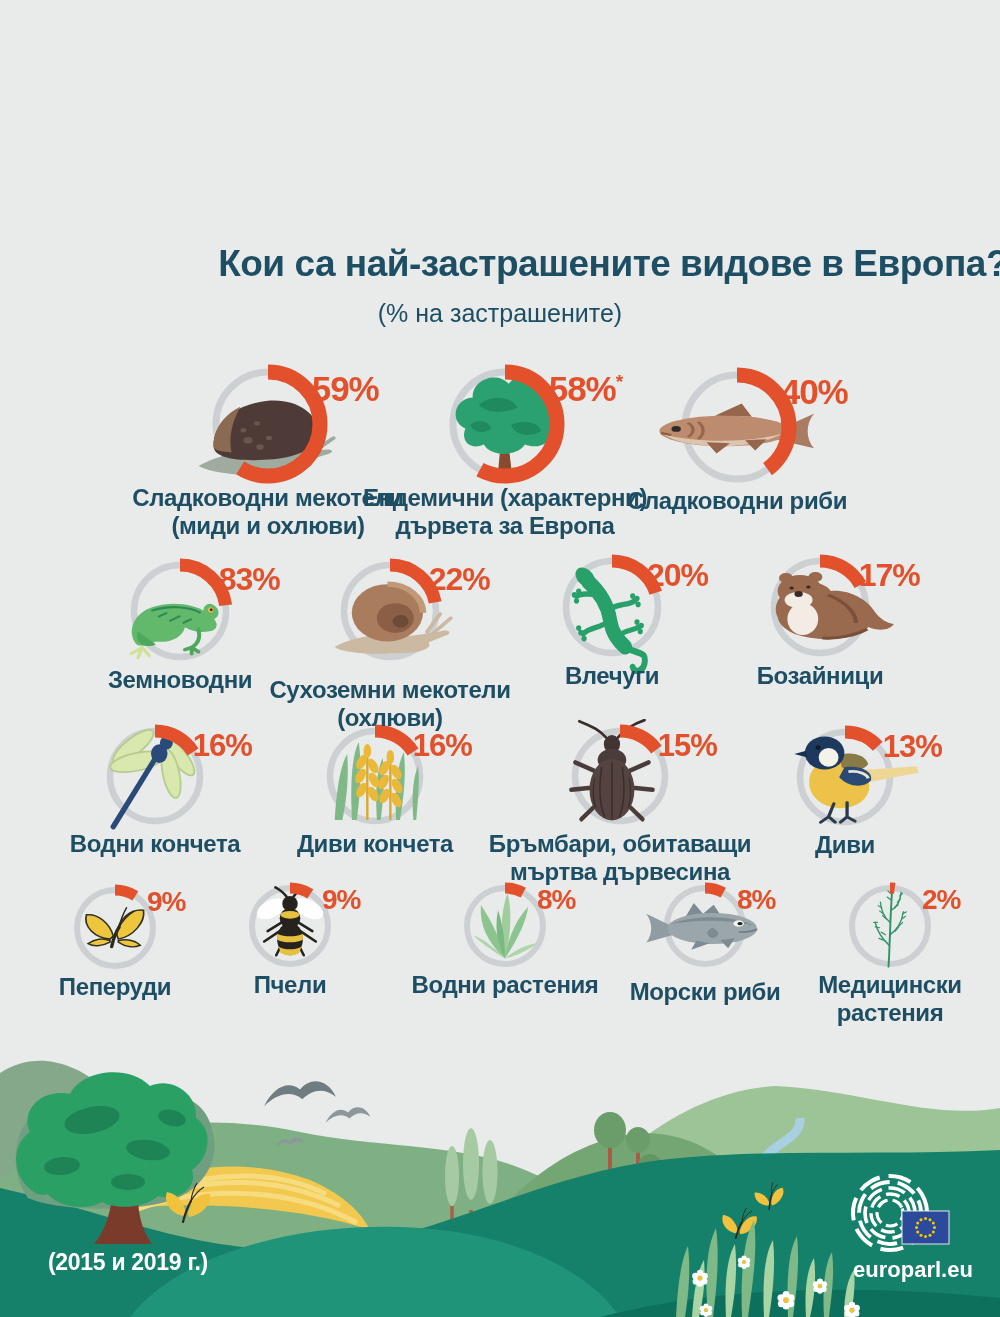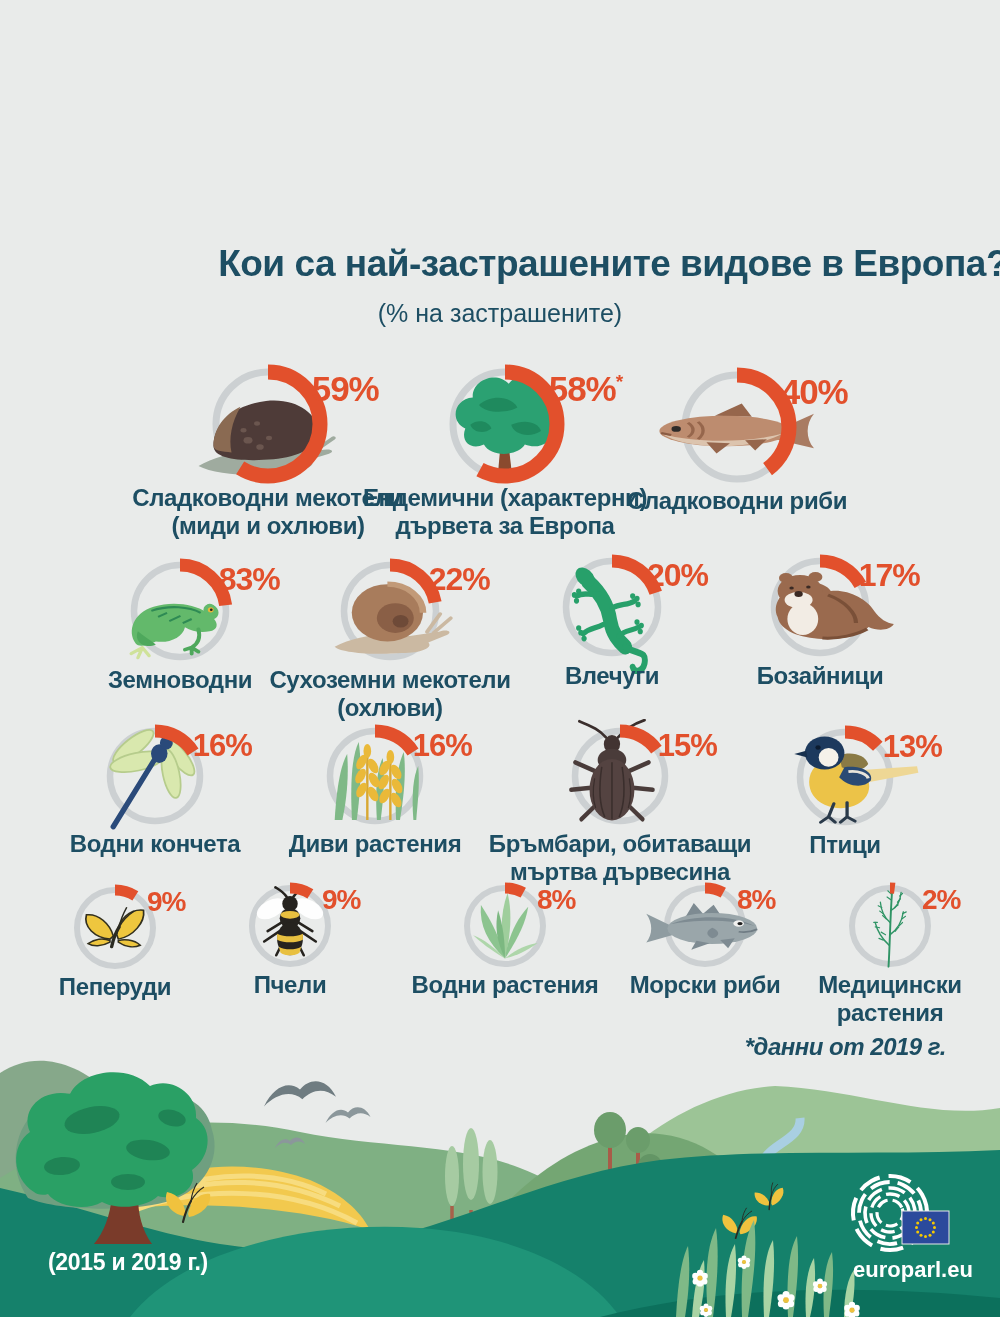--- a/index.html
+++ b/index.html
@@ -321,21 +321,21 @@
         <svg width="116" height="116" style="position: absolute; left: -58px; top: -58px; z-index: 1; overflow: visible;">
           <circle cx="58" cy="58" r="46" fill="none" stroke="#ccd0d2" stroke-width="6.5"></circle>
         </svg>
         <svg width="132" height="106" viewBox="0 0 100 100" preserveAspectRatio="none" style="position: absolute; left: -62px; top: -47px; z-index: 2; overflow: visible;">
           <use href="#sym-land-molluscs"></use>
         </svg>
         <svg width="116" height="116" style="position: absolute; left: -58px; top: -58px; z-index: 3; overflow: visible;">
           <circle cx="58" cy="58" r="46" fill="none" stroke="#e2502c" stroke-width="13" pathLength="100" stroke-dasharray="22 78" transform="rotate(-90 58 58)"></circle>
         </svg>
         <div class="pct" style="font-size: 32px; left: 38.64px; top: -49.74px;">22%</div>
-        <div class="slabel" style="top: 55px;">Сухоземни мекотели
+        <div class="slabel" style="top: 65px;">Сухоземни мекотели
 (охлюви)</div>
       </div>
       <div class="species" style="left: 612px; top: 607px;">
         <svg width="116" height="116" style="position: absolute; left: -58px; top: -58px; z-index: 1; overflow: visible;">
           <circle cx="58" cy="58" r="46" fill="none" stroke="#ccd0d2" stroke-width="6.5"></circle>
         </svg>
         <svg width="108" height="118" viewBox="0 0 100 100" preserveAspectRatio="none" style="position: absolute; left: -56px; top: -51px; z-index: 2; overflow: visible;">
           <use href="#sym-reptiles"></use>
         </svg>
         <svg width="116" height="116" style="position: absolute; left: -58px; top: -58px; z-index: 3; overflow: visible;">
@@ -374,21 +374,21 @@
         <svg width="114" height="114" style="position: absolute; left: -57px; top: -57px; z-index: 1; overflow: visible;">
           <circle cx="57" cy="57" r="45" fill="none" stroke="#ccd0d2" stroke-width="6.5"></circle>
         </svg>
         <svg width="96" height="100" viewBox="0 0 100 100" preserveAspectRatio="none" style="position: absolute; left: -48px; top: -52px; z-index: 2; overflow: visible;">
           <use href="#sym-wild-plants"></use>
         </svg>
         <svg width="114" height="114" style="position: absolute; left: -57px; top: -57px; z-index: 3; overflow: visible;">
           <circle cx="57" cy="57" r="45" fill="none" stroke="#e2502c" stroke-width="13" pathLength="100" stroke-dasharray="16 84" transform="rotate(-90 57 57)"></circle>
         </svg>
         <div class="pct" style="font-size: 31px; left: 37.8px; top: -48.47px;">16%</div>
-        <div class="slabel" style="top: 54px;">Диви растения</div>
+        <div class="slabel" style="top: 54px;">Диви кончета</div>
       </div>
       <div class="species" style="left: 620px; top: 776px;">
         <svg width="114" height="114" style="position: absolute; left: -57px; top: -57px; z-index: 1; overflow: visible;">
           <circle cx="57" cy="57" r="45" fill="none" stroke="#ccd0d2" stroke-width="6.5"></circle>
         </svg>
         <svg width="102" height="114" viewBox="0 0 100 100" preserveAspectRatio="none" style="position: absolute; left: -57px; top: -57px; z-index: 2; overflow: visible;">
           <use href="#sym-saproxylic-beetles"></use>
         </svg>
         <svg width="114" height="114" style="position: absolute; left: -57px; top: -57px; z-index: 3; overflow: visible;">
           <circle cx="57" cy="57" r="45" fill="none" stroke="#e2502c" stroke-width="13" pathLength="100" stroke-dasharray="15 85" transform="rotate(-90 57 57)"></circle>
@@ -401,21 +401,21 @@
         <svg width="114" height="114" style="position: absolute; left: -57px; top: -57px; z-index: 1; overflow: visible;">
           <circle cx="57" cy="57" r="45" fill="none" stroke="#ccd0d2" stroke-width="6.5"></circle>
         </svg>
         <svg width="132" height="110" viewBox="0 0 100 100" preserveAspectRatio="none" style="position: absolute; left: -56px; top: -57px; z-index: 2; overflow: visible;">
           <use href="#sym-birds"></use>
         </svg>
         <svg width="114" height="114" style="position: absolute; left: -57px; top: -57px; z-index: 3; overflow: visible;">
           <circle cx="57" cy="57" r="45" fill="none" stroke="#e2502c" stroke-width="13" pathLength="100" stroke-dasharray="13 87" transform="rotate(-90 57 57)"></circle>
         </svg>
         <div class="pct" style="font-size: 31px; left: 37.8px; top: -48.47px;">13%</div>
-        <div class="slabel" style="top: 54px;">Птици</div>
+        <div class="slabel" style="top: 54px;">Диви</div>
       </div>
       <div class="species" style="left: 115px; top: 928px;">
         <svg width="100" height="100" style="position: absolute; left: -50px; top: -50px; z-index: 1; overflow: visible;">
           <circle cx="50" cy="50" r="38" fill="none" stroke="#ccd0d2" stroke-width="6"></circle>
         </svg>
         <svg width="84" height="76" viewBox="0 0 100 100" preserveAspectRatio="none" style="position: absolute; left: -42px; top: -36px; z-index: 2; overflow: visible;">
           <use href="#sym-butterflies"></use>
         </svg>
         <svg width="100" height="100" style="position: absolute; left: -50px; top: -50px; z-index: 3; overflow: visible;">
           <circle cx="50" cy="50" r="38" fill="none" stroke="#e2502c" stroke-width="11" pathLength="100" stroke-dasharray="9 91" transform="rotate(-90 50 50)"></circle>
@@ -453,39 +453,38 @@
         <svg width="100" height="100" style="position: absolute; left: -50px; top: -50px; z-index: 1; overflow: visible;">
           <circle cx="50" cy="50" r="38" fill="none" stroke="#ccd0d2" stroke-width="6"></circle>
         </svg>
         <svg width="132" height="82" viewBox="0 0 100 100" preserveAspectRatio="none" style="position: absolute; left: -64px; top: -41px; z-index: 2; overflow: visible;">
           <use href="#sym-marine-fish"></use>
         </svg>
         <svg width="100" height="100" style="position: absolute; left: -50px; top: -50px; z-index: 3; overflow: visible;">
           <circle cx="50" cy="50" r="38" fill="none" stroke="#e2502c" stroke-width="11" pathLength="100" stroke-dasharray="8 92" transform="rotate(-90 50 50)"></circle>
         </svg>
         <div class="pct" style="font-size: 28px; left: 31.92px; top: -42.06px;">8%</div>
-        <div class="slabel" style="top: 45px; text-align: center;">Морски риби</div>
+        <div class="slabel" style="top: 52px; text-align: center;">Морски риби</div>
       </div>
       <div class="species" style="left: 890px; top: 926px;">
         <svg width="100" height="100" style="position: absolute; left: -50px; top: -50px; z-index: 1; overflow: visible;">
           <circle cx="50" cy="50" r="38" fill="none" stroke="#ccd0d2" stroke-width="6"></circle>
         </svg>
         <svg width="74" height="88" viewBox="0 0 100 100" preserveAspectRatio="none" style="position: absolute; left: -37px; top: -44px; z-index: 2; overflow: visible;">
           <use href="#sym-medicinal-plants"></use>
         </svg>
         <svg width="100" height="100" style="position: absolute; left: -50px; top: -50px; z-index: 3; overflow: visible;">
           <circle cx="50" cy="50" r="38" fill="none" stroke="#e2502c" stroke-width="11" pathLength="100" stroke-dasharray="2 98" transform="rotate(-90 50 50)"></circle>
         </svg>
         <div class="pct" style="font-size: 28px; left: 31.92px; top: -42.06px;">2%</div>
         <div class="slabel" style="top: 45px;">Медицински
 растения</div>
       </div>
     </div>
 
-  <div class="footnote">*данни от 2019 г.</div>
 
   <svg class="landscape" viewBox="0 0 1000 269">
     <defs>
       <path id="bird-shape" d="M-30,12 C-22,-4 -10,-10 0,-2 C8,-12 22,-12 30,4 C20,-4 10,-2 2,6 C-8,-2 -20,2 -30,12 Z"></path>
       <g id="bfly-shape">
         <path fill="#f0c23e" d="M-2,2 C-15,0 -23,-12 -19,-22 C-7,-20 -1,-9 0,1 Z"></path>
         <path fill="#f0c23e" d="M2,0 C4,-12 14,-22 24,-20 C26,-9 15,1 3,3 Z"></path>
         <path d="M-3,8 C-1,0 1,-6 5,-13" stroke="#2a2a22" stroke-width="2.2" fill="none" stroke-linecap="round"></path>
         <path d="M5,-13 C9,-20 13,-24 18,-27 M5,-13 C6,-22 8,-26 11,-31" stroke="#2a2a22" stroke-width="1.2" fill="none"></path>
       </g>

